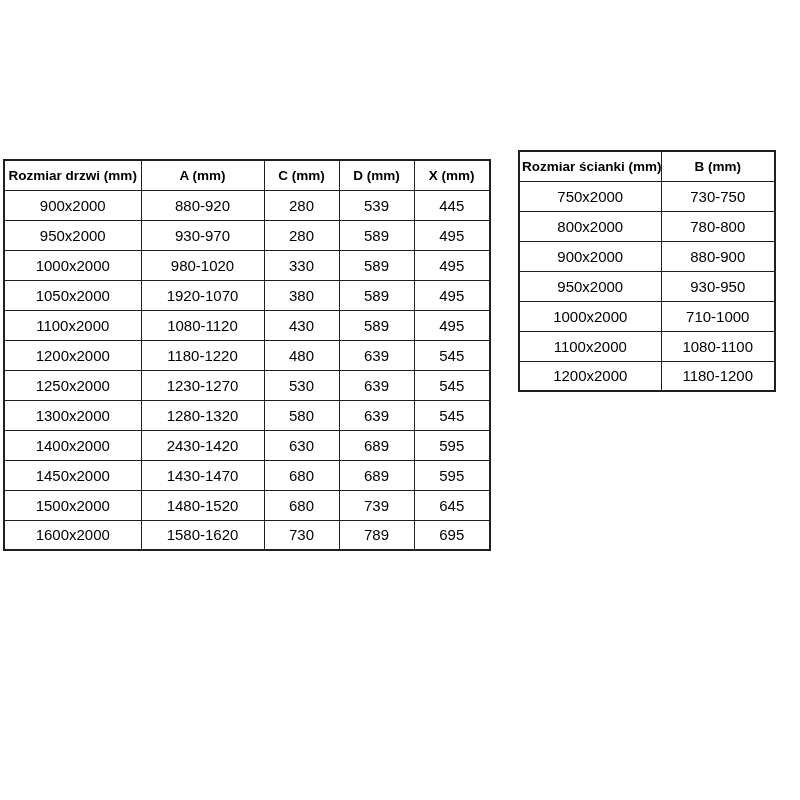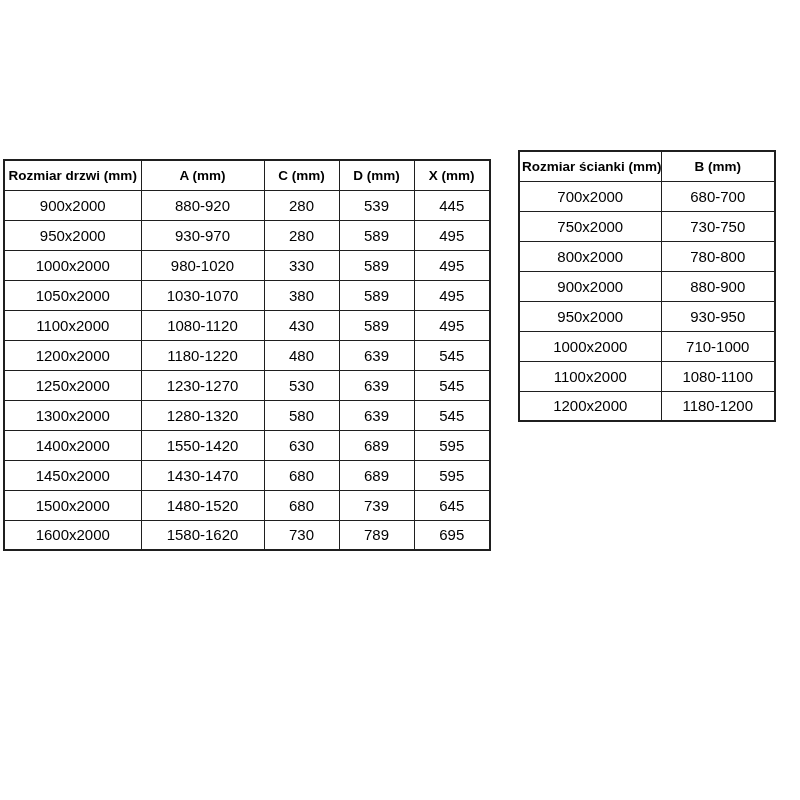--- a/index.html
+++ b/index.html
@@ -82,21 +82,21 @@
         </tr>
         <tr>
           <td>1000x2000</td>
           <td>980-1020</td>
           <td>330</td>
           <td>589</td>
           <td>495</td>
         </tr>
         <tr>
           <td>1050x2000</td>
-          <td>1030-1070</td>
+          <td>1920-1070</td>
           <td>380</td>
           <td>589</td>
           <td>495</td>
         </tr>
         <tr>
           <td>1100x2000</td>
           <td>1080-1120</td>
           <td>430</td>
           <td>589</td>
           <td>495</td>
@@ -117,21 +117,21 @@
         </tr>
         <tr>
           <td>1300x2000</td>
           <td>1280-1320</td>
           <td>580</td>
           <td>639</td>
           <td>545</td>
         </tr>
         <tr>
           <td>1400x2000</td>
-          <td>1550-1420</td>
+          <td>2430-1420</td>
           <td>630</td>
           <td>689</td>
           <td>595</td>
         </tr>
         <tr>
           <td>1450x2000</td>
           <td>1430-1470</td>
           <td>680</td>
           <td>689</td>
           <td>595</td>
@@ -159,24 +159,20 @@
       <col style="width:114px">
     </colgroup>
     <thead>
       <tr>
           <th>Rozmiar ścianki (mm)</th>
           <th>B (mm)</th>
         </tr>
     </thead>
     <tbody>
         <tr>
-          <td>700x2000</td>
-          <td>680-700</td>
-        </tr>
-        <tr>
           <td>750x2000</td>
           <td>730-750</td>
         </tr>
         <tr>
           <td>800x2000</td>
           <td>780-800</td>
         </tr>
         <tr>
           <td>900x2000</td>
           <td>880-900</td>

